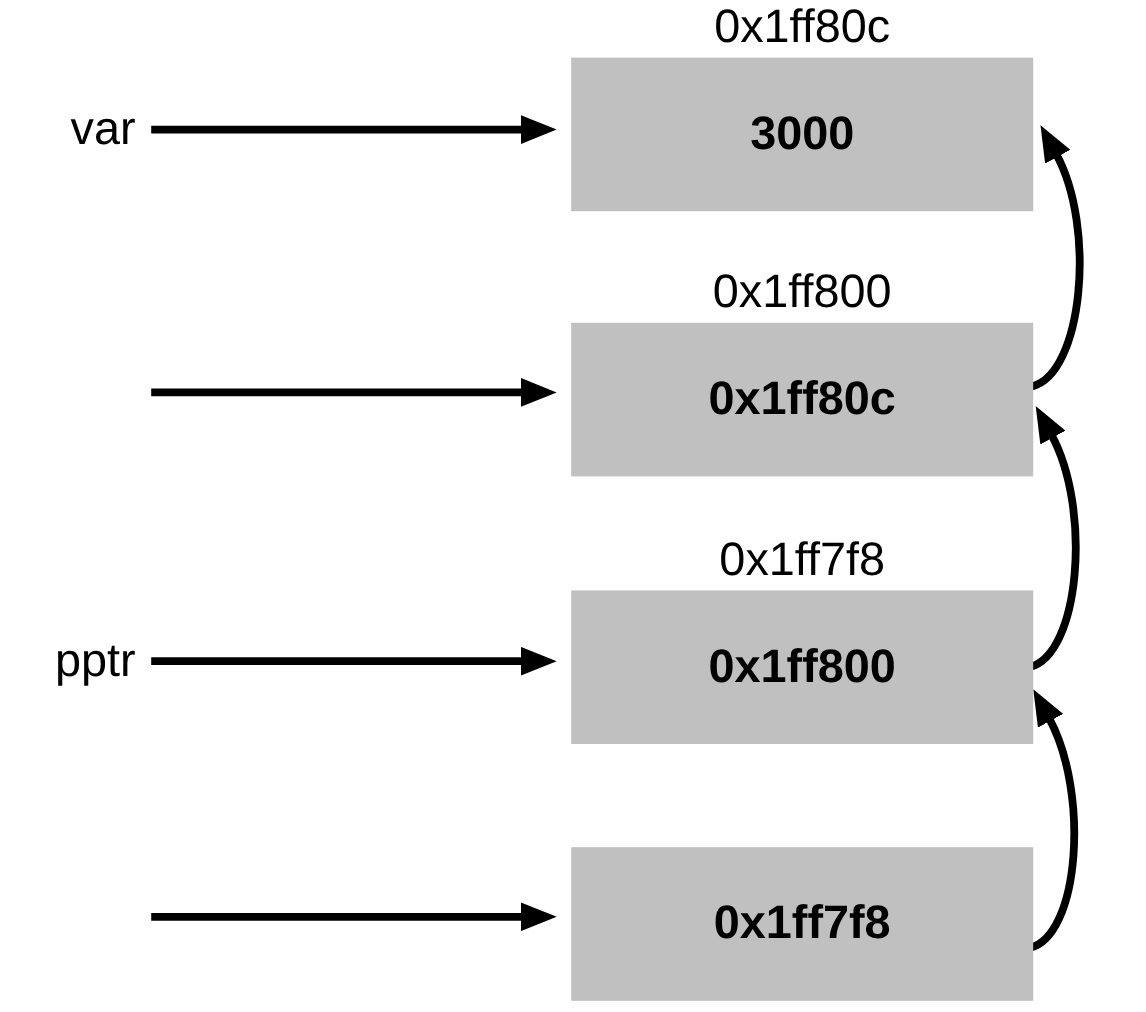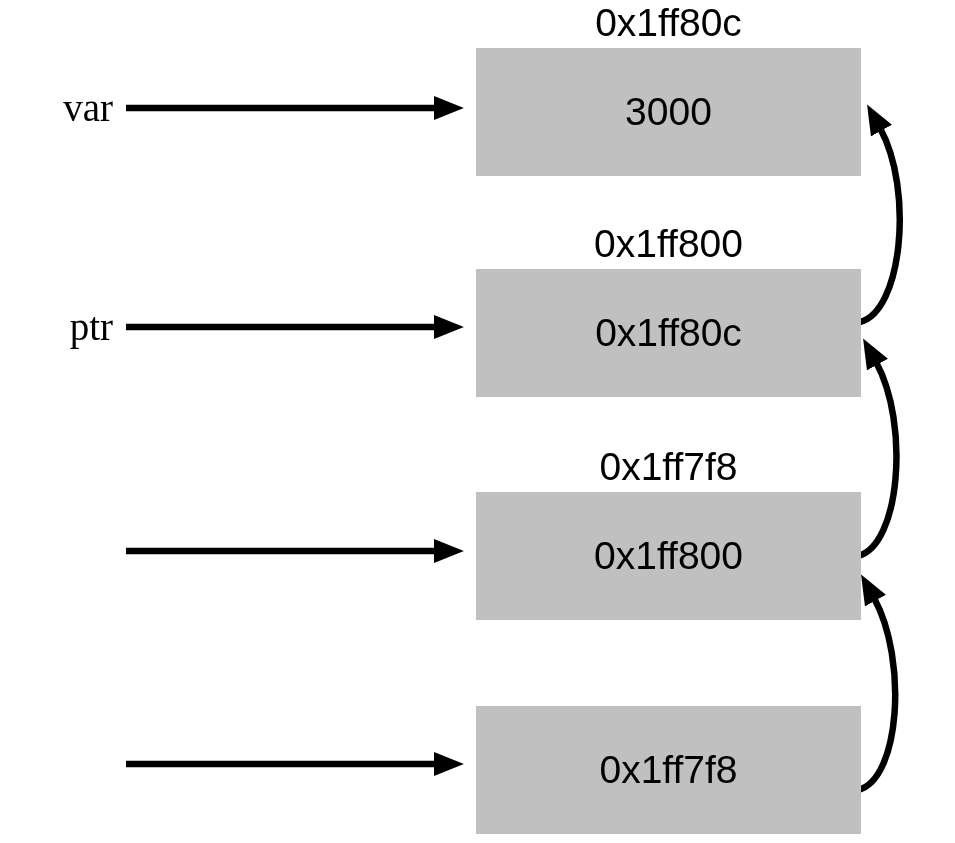--- a/index.html
+++ b/index.html
@@ -15,26 +15,26 @@
   .addr{
     position:absolute;left:476px;width:385px;height:46px;
     line-height:46px;text-align:center;font-size:39px;
     white-space:nowrap;
   }
   .cell{
     position:absolute;left:476px;width:385px;height:128px;
     background:var(--cell-fill,#c0c0c0);
     display:flex;align-items:center;justify-content:center;
     font-size:39px;
+    font-weight:bold;
   }
   .vlabel{
     position:absolute;left:0;width:113px;height:48px;
     line-height:48px;text-align:right;font-size:39px;
     white-space:nowrap;
-    font-family:Liberation Serif, serif;
   }
   svg.arrows{position:absolute;left:0;top:0;width:955px;height:843px;}
   .arrow{stroke:var(--arrow,#000000);stroke-width:6.5;fill:none;stroke-linecap:butt;}
   .ah{fill:var(--arrow,#000000);}
 </style>
 </head>
 <body>
 
 <div class="stage">
 
@@ -58,24 +58,24 @@
   <div class="addr" style="top:0px">0x1ff80c</div>
   <div class="cell" style="top:48px">
     <span>3000</span>
   </div>
   <div class="vlabel" style="top:84px">var</div>
 
   <div class="addr" style="top:221px">0x1ff800</div>
   <div class="cell" style="top:269px">
     <span>0x1ff80c</span>
   </div>
-  <div class="vlabel" style="top:303px">ptr</div>
 
   <div class="addr" style="top:444px">0x1ff7f8</div>
   <div class="cell" style="top:492px">
     <span>0x1ff800</span>
   </div>
+  <div class="vlabel" style="top:527px">pptr</div>
 
   <div class="cell" style="top:706px">
     <span>0x1ff7f8</span>
   </div>
 
 </div>
 
 </body></html>

